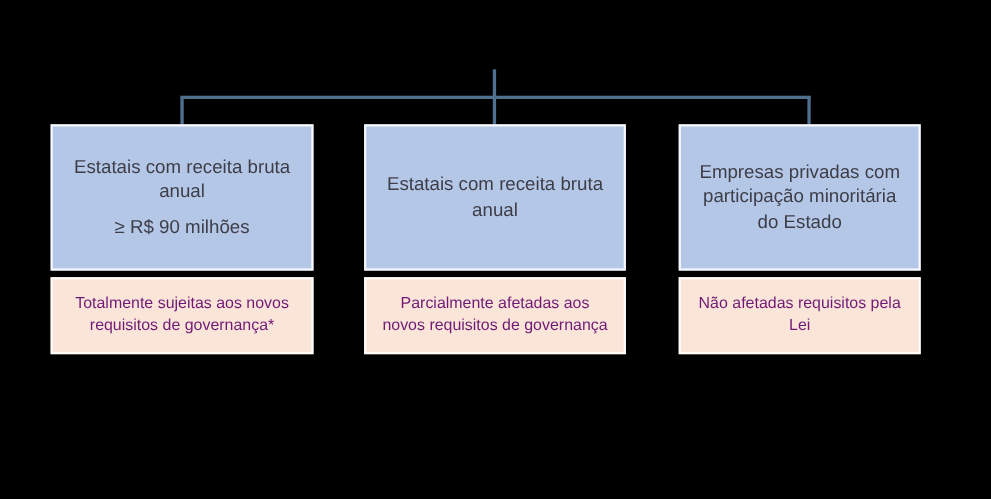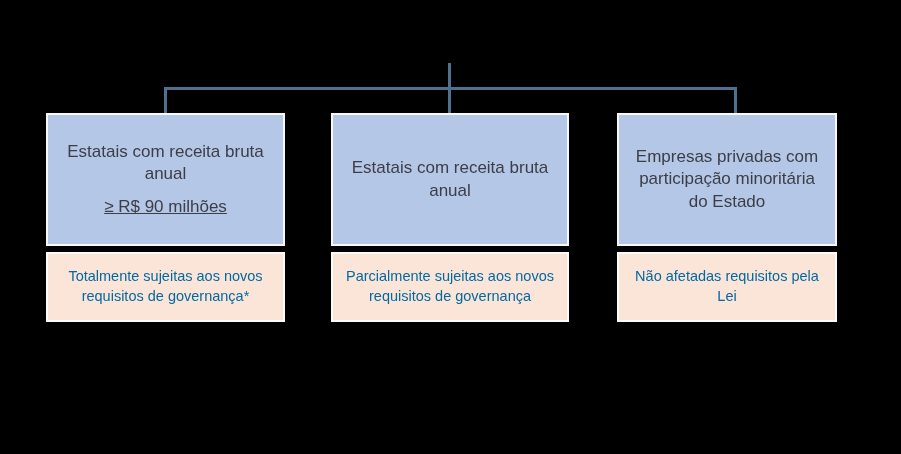--- a/index.html
+++ b/index.html
@@ -40,29 +40,29 @@
     background: var(--blue, #b4c7e7);
     border: 2px solid rgba(255,255,255,0.88);
     top: 113px;
     height: 133px;
     padding: 8px 12px;
     color: #3d3d47;
     font-size: 17px;
     line-height: 1.32;
   }
   .blue-box p { margin: 0; }
-  .blue-box p.line2 { margin-top: 10px; text-decoration: underline; }
+  .blue-box p.line2 { margin-top: 10px; }
   .blue-box p.line2:empty { display: none; margin: 0; }
   .peach-box {
     background: var(--peach, #fbe5d8);
     border: 2px solid rgba(255,255,255,0.85);
     top: 252px;
     height: 70px;
     padding: 6px 10px;
-    color: #0369a1;
+    color: #701a75;
     font-size: 14.5px;
     line-height: 1.35;
   }
   .col1 { left: 46px;  width: 239px; }
   .col2 { left: 331px; width: 238px; }
   .col3 { left: 617px; width: 220px; }
 
   .connector {
     position: absolute;
     background: var(--connector, #50708f);
@@ -90,21 +90,21 @@
     <p class="line2">≥ R$ 90 milhões</p>
   </div>
   <div class="box peach-box col1">
     <p>Totalmente sujeitas aos novos requisitos de governança*</p>
   </div>
 
   <div class="box blue-box col2">
     <p class="line1">Estatais com receita bruta anual</p>
   </div>
   <div class="box peach-box col2">
-    <p>Parcialmente sujeitas aos novos requisitos de governança</p>
+    <p>Parcialmente afetadas aos novos requisitos de governança</p>
   </div>
 
   <div class="box blue-box col3">
     <p class="line1">Empresas privadas com participação minoritária do Estado</p>
 
   </div>
   <div class="box peach-box col3">
     <p>Não afetadas requisitos pela Lei</p>
   </div>
 

